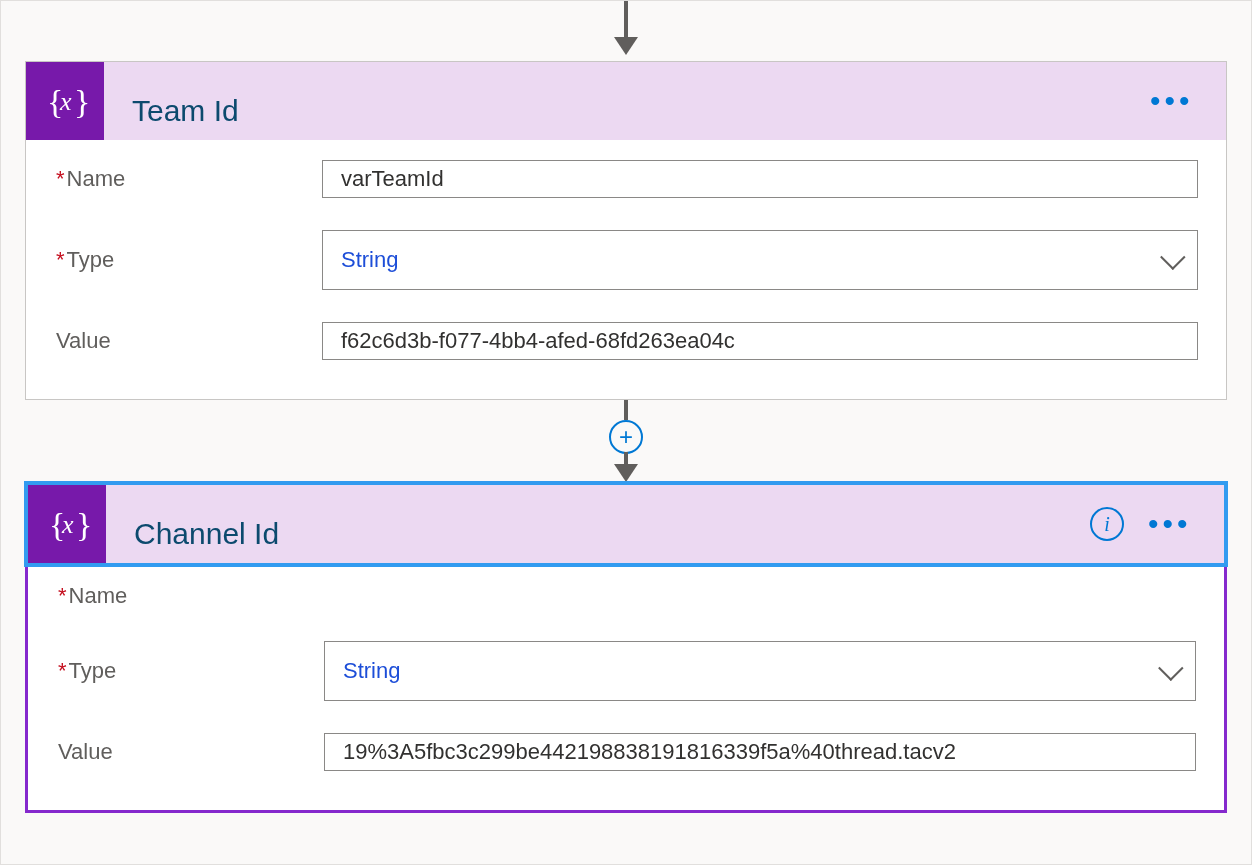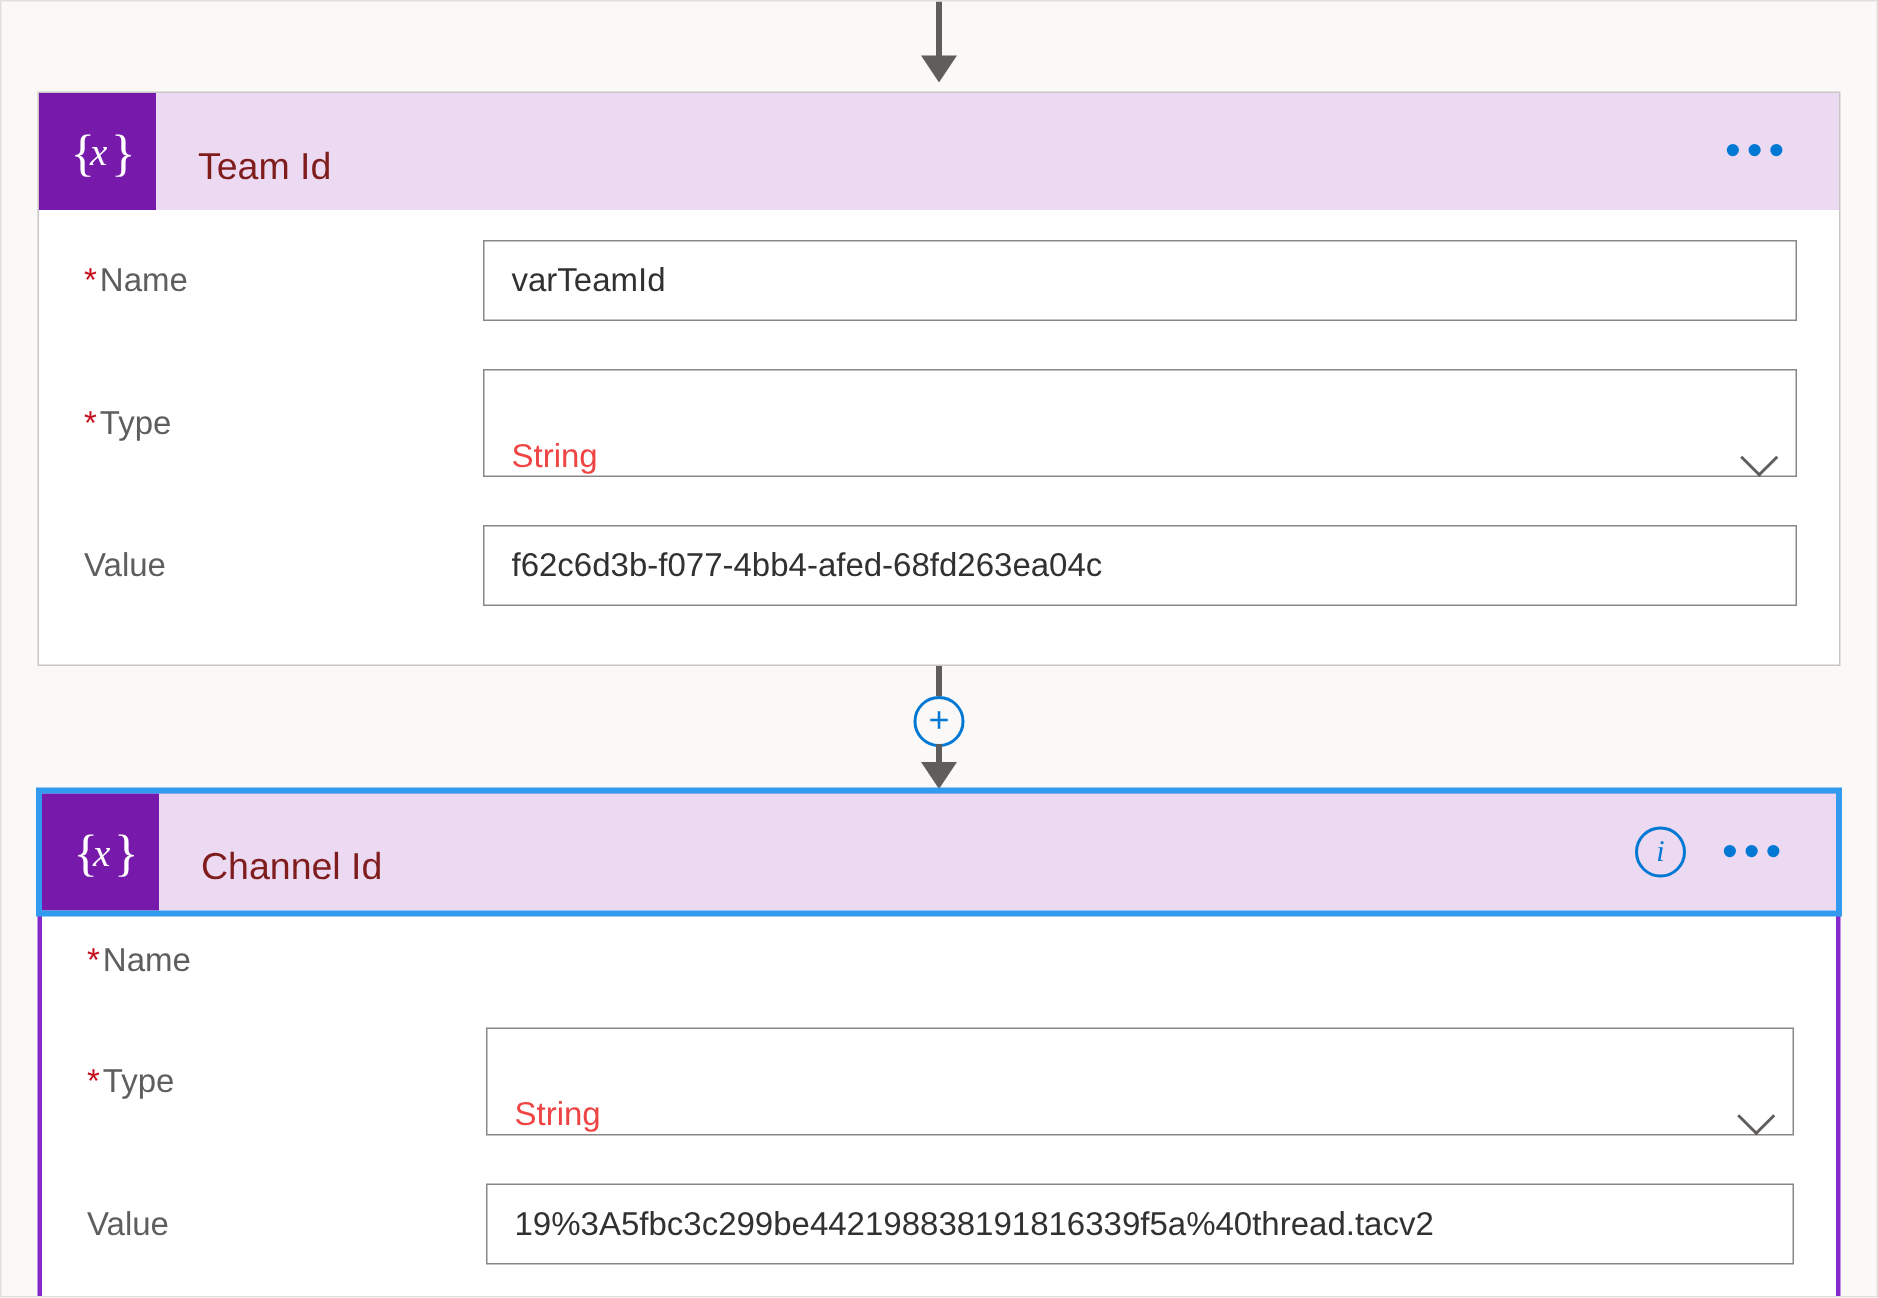--- a/index.html
+++ b/index.html
@@ -53,22 +53,22 @@
     width: 78px;
     height: 78px;
     background: #7719aa;
     display: flex;
     align-items: center;
     justify-content: center;
     flex: 0 0 auto;
   }
   .card-title {
     margin-left: 28px;
-    font-size: 25px;
-    color: #7f1d1d;
+    font-size: 30px;
+    color: #0c4a6e;
     flex: 1 1 auto;
     margin-top: 20px;
   }
   .header-right {
     display: flex;
     align-items: center;
     gap: 24px;
     padding-right: 36px;
   }
   .info-circle {
@@ -106,38 +106,38 @@
   .form-label {
     width: 268px;
     flex: 0 0 auto;
     font-size: 22px;
     color: #605e5c;
     padding-left: 2px;
   }
   .req { color: #c50f1f; margin-right: 2px; }
   .form-input {
     flex: 1 1 auto;
-    height: 54px;
+    height: 38px;
     border: 1px solid #8a8886;
     padding: 0 18px;
     font-size: 22px;
     color: #323130;
     display: flex;
     align-items: center;
     background: #fff;
   }
   .form-select {
     flex: 1 1 auto;
-    height: 72px;
+    height: 60px;
     border: 1px solid #8a8886;
     padding: 0 18px;
     font-size: 22px;
-    color: #ef4444;
-    display: flex;
-    align-items: flex-end;
+    color: #1d4ed8;
+    display: flex;
+    align-items: center;
     justify-content: space-between;
     background: #fff;
     cursor: pointer;
   }
   .chevron {
     width: 18px; height: 18px;
     border-right: 2px solid #605e5c;
     border-bottom: 2px solid #605e5c;
     transform: rotate(45deg) translateY(-4px);
   }

